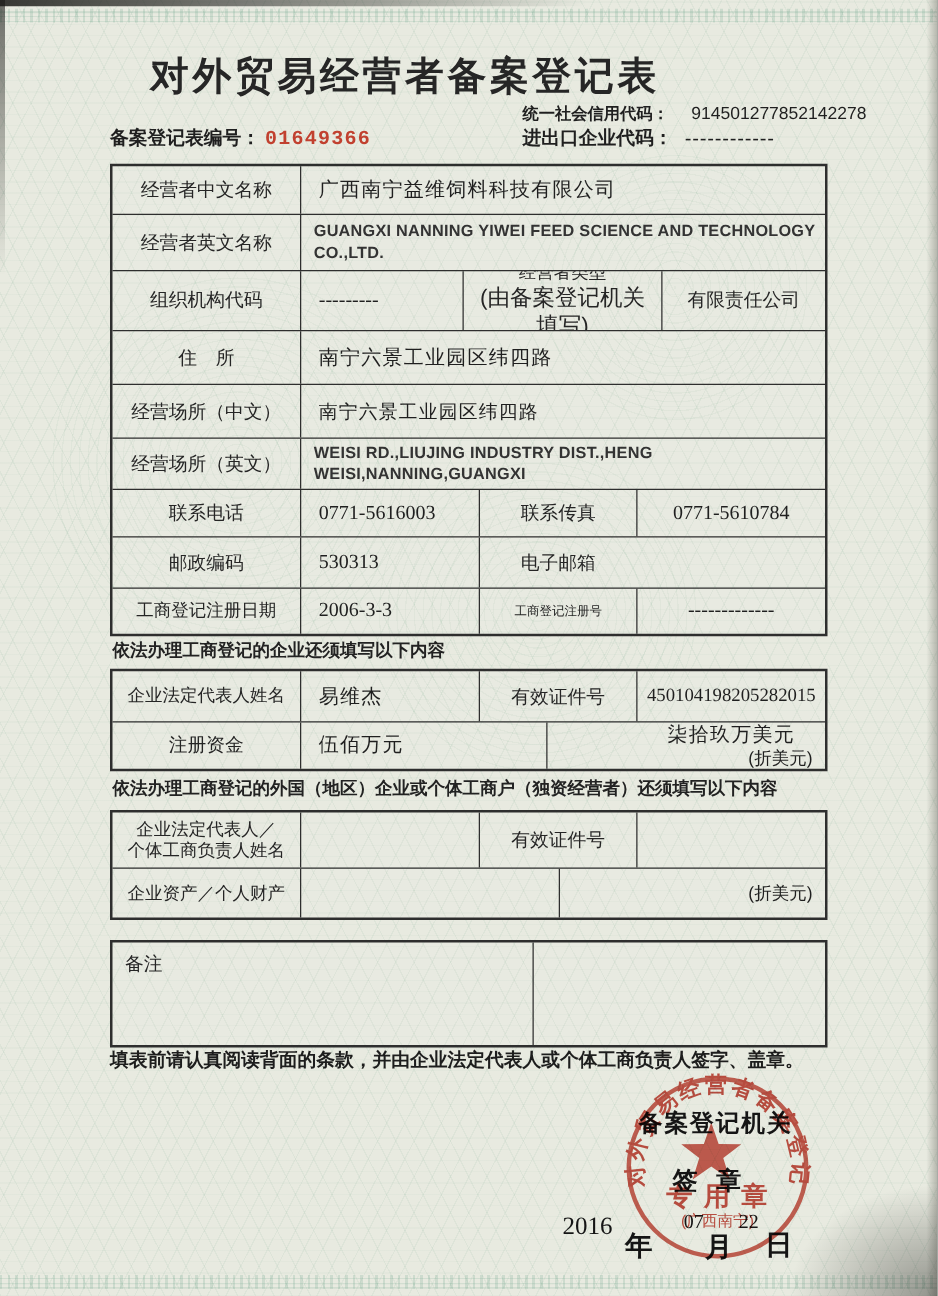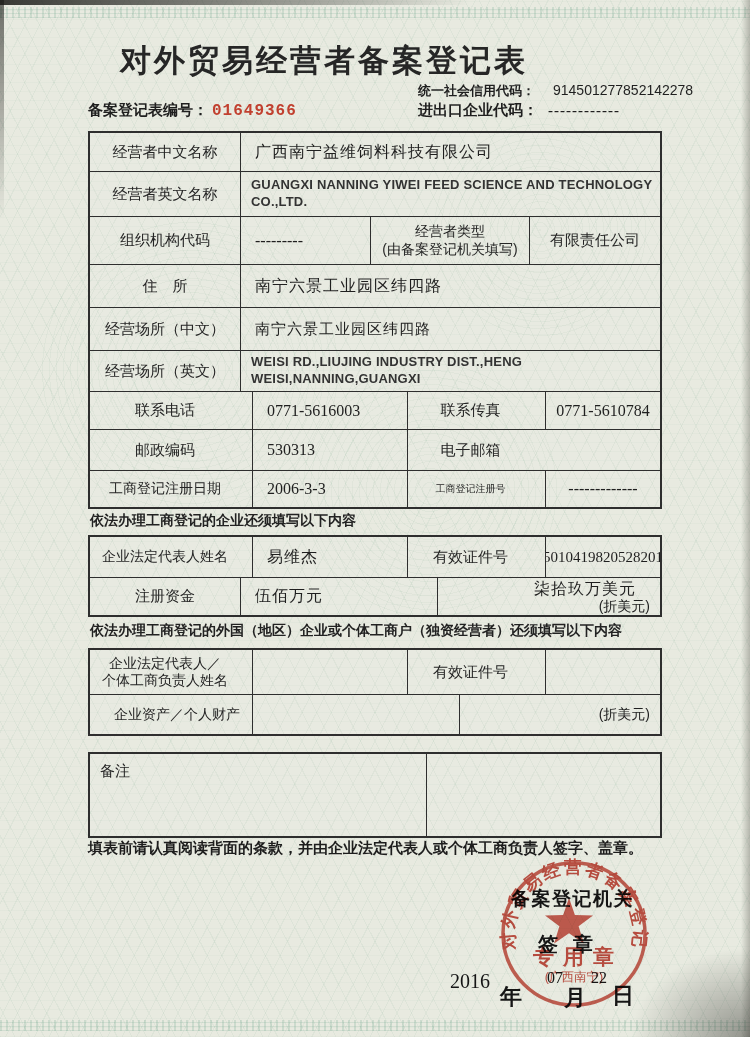--- a/index.html
+++ b/index.html
@@ -41,32 +41,32 @@
   #iecode-line .val { font-family:"Liberation Serif", serif; letter-spacing:1px; margin-left:10px; }
 
   .tbl { position:absolute; left:88px; width:574px; border:2px solid #2e2e2e; background:rgba(255,255,255,0.03); }
   .row { display:grid; }
   .row + .row { border-top:1px solid #2e2e2e; }
   .c { display:flex; align-items:center; justify-content:center; text-align:center;
        padding:2px 6px; overflow:hidden; }
   .c + .c { border-left:1px solid #2e2e2e; }
   .lab { font-size:15px; color:#252525; }
   .lab2 { font-size:14px; color:#252525; flex-direction:column; line-height:1.25; }
-  .lab2 .sub { font-size:14px; }
+  .lab2 .sub { font-size:18px; }
   .vleft { justify-content:flex-start; text-align:left; padding-left:14px; }
   .serif { font-family:"Liberation Serif", serif; font-size:16px; }
   .cn-val { font-family:"Liberation Serif", serif; font-size:16px; letter-spacing:1px; }
   .en-val { font-weight:bold; font-size:13px; line-height:1.3; letter-spacing:.2px; color:#333;
     justify-content:flex-start; text-align:left; padding-left:10px; }
   .num { font-family:"Liberation Serif", serif; font-size:15px; }
   .cols2 { grid-template-columns:150px 1fr; }
-  .cols4 { grid-template-columns:150px 143px 126px 1fr;gap:12px; }
+  .cols4 { grid-template-columns:150px 143px 126px 1fr; }
   .cols4b { grid-template-columns:150px 130px 159px 1fr; }
   .cols3a { grid-template-columns:150px 197px 1fr; }
-  .cols3b { grid-template-columns:150px 207px 1fr;padding-left:12px; }
+  .cols3b { grid-template-columns:150px 207px 1fr; }
   .colsR { grid-template-columns:336px 1fr; }
   .h38{height:38px}.h45{height:45px}.h48{height:48px}.h43{height:43px}
   .h41{height:41px}.h37{height:37px}.h40{height:40px}.h44{height:44px}.h82{height:82px}
   .right-col { flex-direction:column; align-items:flex-end; justify-content:center;
     padding-right:10px; line-height:1.2; }
   .note { font-size:14px; }
   .sec-head { position:absolute; left:90px; font-weight:bold; font-size:14px; color:#222; }
   .remark-label { align-items:flex-start; justify-content:flex-start; padding:8px 10px; }
   #notice { position:absolute; left:88px; top:839px; width:600px;
     font-weight:bold; font-size:15px; color:#1d1d1d; }

